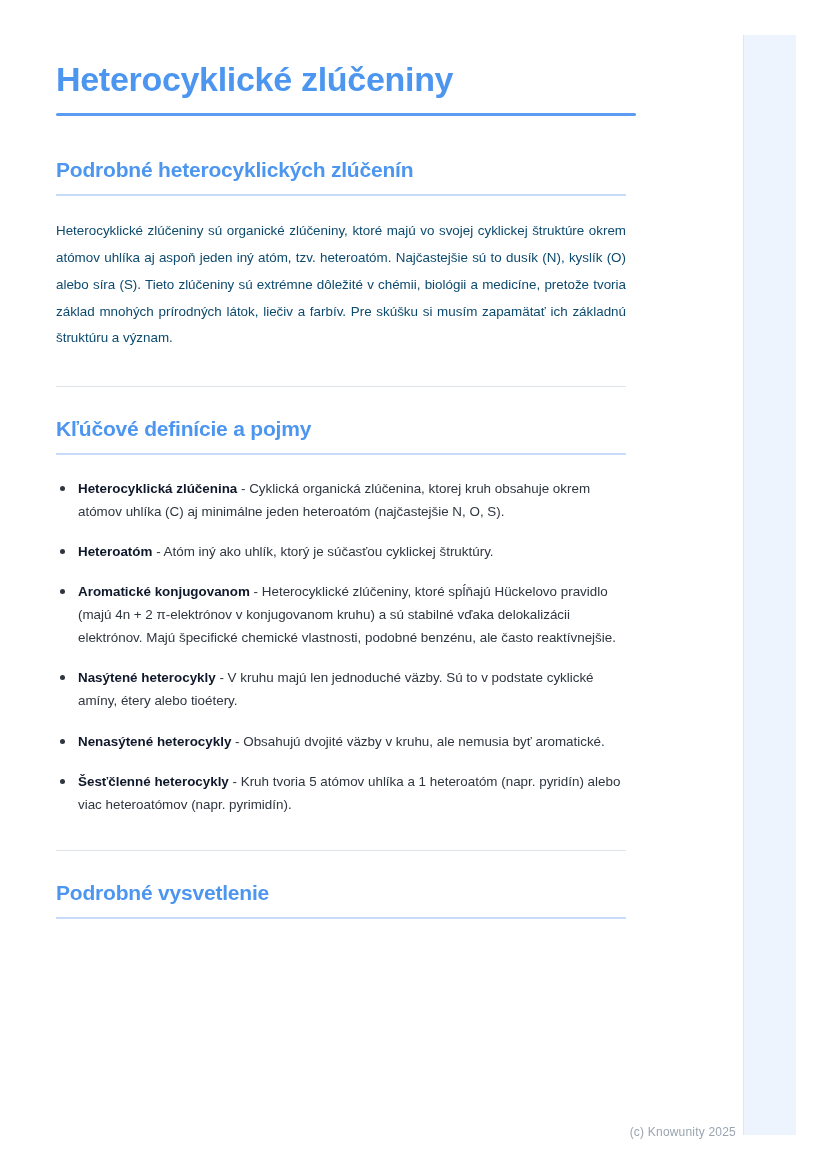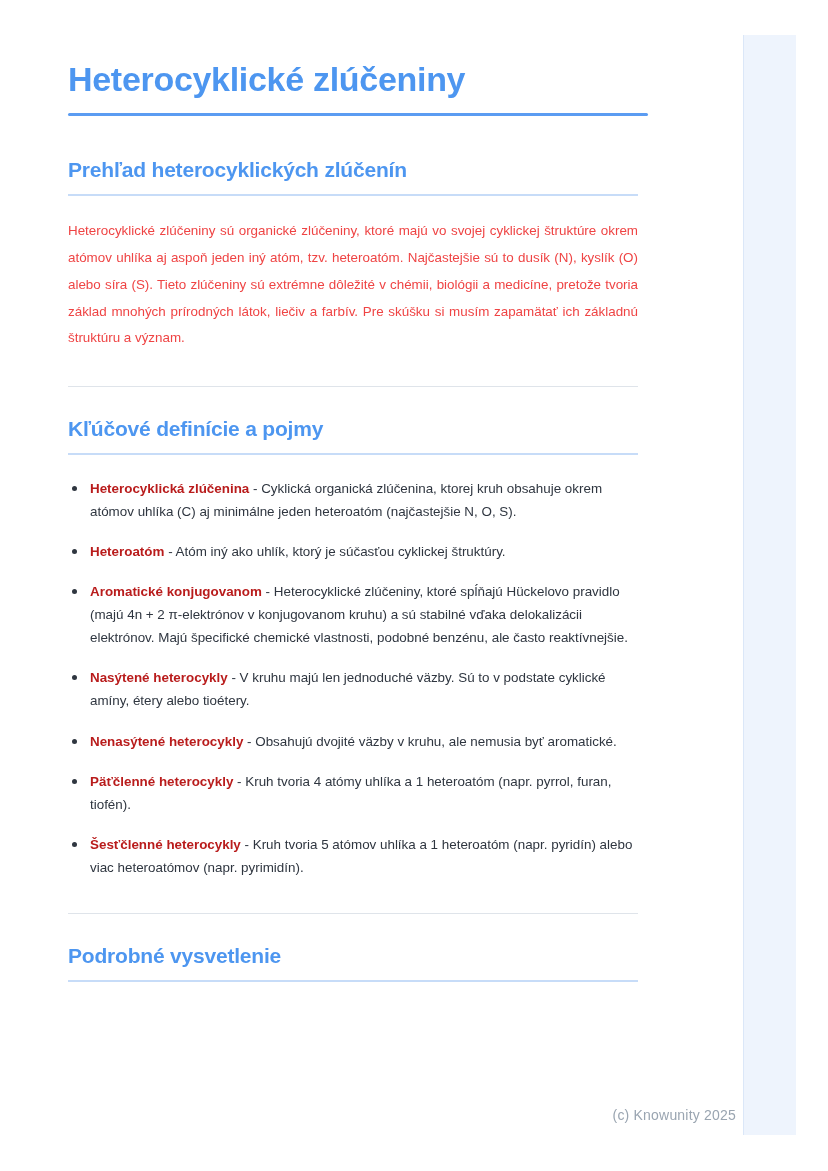--- a/index.html
+++ b/index.html
@@ -29,21 +29,21 @@
     top: 35px;
     right: 32px;
     width: 52px;
     height: 1100px;
     background: #eef4fd;
     border-left: 1px solid #dbe7f8;
   }
 
   .content {
     position: absolute;
-    left: 68px;
+    left: 56px;
     top: 60px;
     width: 570px;
   }
 
   h1.doc-title {
     font-size: 34px;
     line-height: 1.15;
     font-weight: bold;
     color: #4d96f0;
     margin: 0 0 14px 0;
@@ -69,21 +69,21 @@
   .section-rule {
     height: 2px;
     background: #c7dcf8;
     width: 100%;
     margin-bottom: 22px;
   }
 
   p.body-text {
     font-size: 13.4px;
     line-height: 2.0;
-    color: #ef4444;
+    color: #0c4a6e;
     margin: 0;
     text-align: justify;
   }
 
   .divider {
     height: 1px;
     background: #dfe4ea;
     width: 100%;
     margin: 34px 0 30px 0;
   }
@@ -106,49 +106,49 @@
     position: absolute;
     left: 4px;
     top: 9px;
     width: 5px;
     height: 5px;
     background: #2f3640;
     border-radius: 50%;
   }
   ul.defs li b {
     font-weight: bold;
-    color: #b91c1c;
+    color: #0f172a;
   }
 
   h2.section-title.last {
     margin-top: 4px;
   }
 
   .footer-note {
     position: absolute;
     right: 92px;
-    bottom: 48px;
-    font-size: 14px;
+    bottom: 32px;
+    font-size: 12px;
     color: #9aa5b1;
     letter-spacing: 0.2px;
   }
 </style>
 </head>
 <body>
 
 <div class="page">
 
   <div class="side-panel"></div>
 
   <div class="content">
 
     <h1 class="doc-title">Heterocyklické zlúčeniny</h1>
     <div class="title-rule"></div>
 
-    <h2 class="section-title">Prehľad heterocyklických zlúčenín</h2>
+    <h2 class="section-title">Podrobné heterocyklických zlúčenín</h2>
     <div class="section-rule"></div>
     <p class="body-text">Heterocyklické zlúčeniny sú organické zlúčeniny, ktoré majú vo svojej cyklickej štruktúre okrem atómov uhlíka aj aspoň jeden iný atóm, tzv. heteroatóm. Najčastejšie sú to dusík (N), kyslík (O) alebo síra (S). Tieto zlúčeniny sú extrémne dôležité v chémii, biológii a medicíne, pretože tvoria základ mnohých prírodných látok, liečiv a farbív. Pre skúšku si musím zapamätať ich základnú štruktúru a význam.</p>
 
     <div class="divider"></div>
 
     <h2 class="section-title">Kľúčové definície a pojmy</h2>
     <div class="section-rule"></div>
 
     <ul class="defs">
       <li>
@@ -160,23 +160,20 @@
       <li>
         <b>Aromatické konjugovanom</b><span> - Heterocyklické zlúčeniny, ktoré spĺňajú Hückelovo pravidlo (majú 4n + 2 π-elektrónov v konjugovanom kruhu) a sú stabilné vďaka delokalizácii elektrónov. Majú špecifické chemické vlastnosti, podobné benzénu, ale často reaktívnejšie.</span>
       </li>
       <li>
         <b>Nasýtené heterocykly</b><span> - V kruhu majú len jednoduché väzby. Sú to v podstate cyklické amíny, étery alebo tioétery.</span>
       </li>
       <li>
         <b>Nenasýtené heterocykly</b><span> - Obsahujú dvojité väzby v kruhu, ale nemusia byť aromatické.</span>
       </li>
       <li>
-        <b>Päťčlenné heterocykly</b><span> - Kruh tvoria 4 atómy uhlíka a 1 heteroatóm (napr. pyrrol, furan, tiofén).</span>
-      </li>
-      <li>
         <b>Šesťčlenné heterocykly</b><span> - Kruh tvoria 5 atómov uhlíka a 1 heteroatóm (napr. pyridín) alebo viac heteroatómov (napr. pyrimidín).</span>
       </li>
     </ul>
 
     <div class="divider"></div>
 
     <h2 class="section-title last">Podrobné vysvetlenie</h2>
     <div class="section-rule"></div>
 
   </div>

